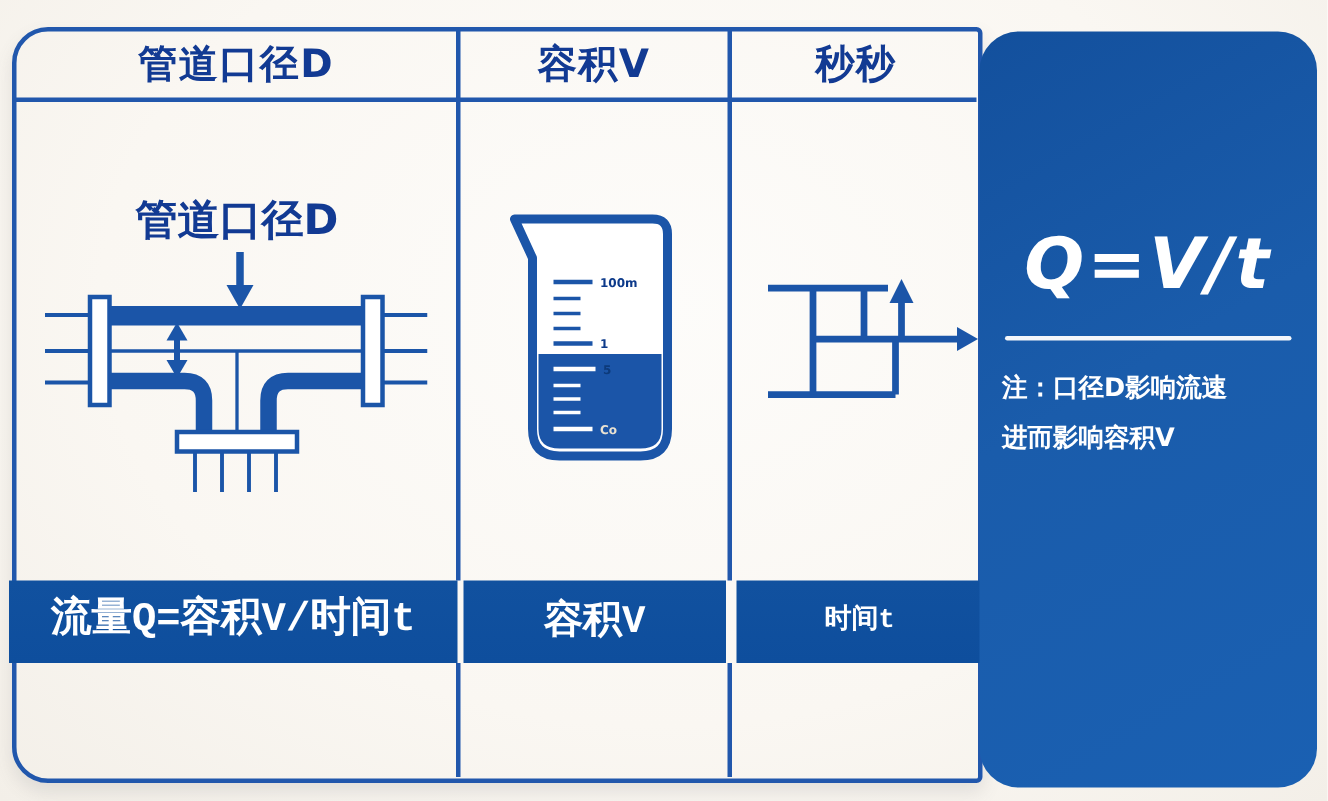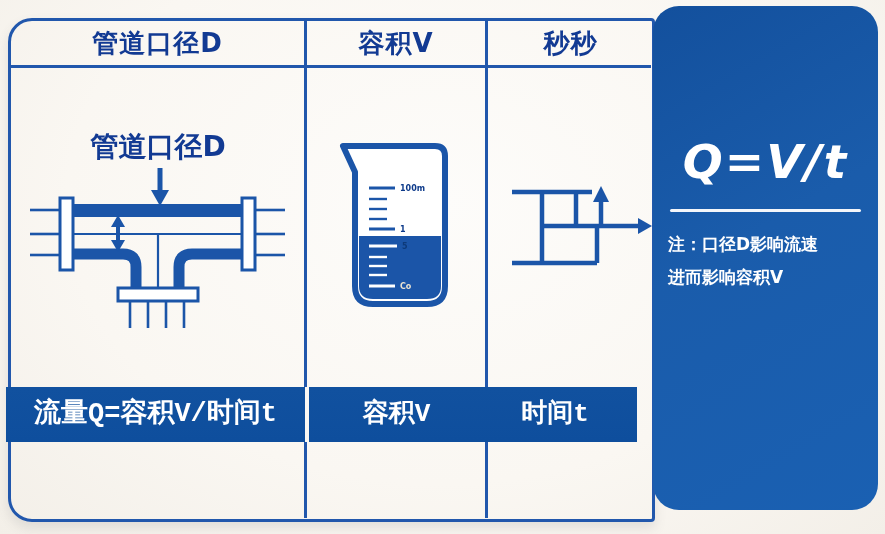--- a/index.html
+++ b/index.html
@@ -23,21 +23,21 @@
     font-size:26px;font-weight:bold;color:#123a93;letter-spacing:1px;
   }
   
   .band{
     top:387px;height:55px;line-height:55px;text-align:center;
     background:linear-gradient(180deg,#11519f,#0e4e9d);
     color:#ffffff;font-weight:bold;font-family:Liberation Mono, monospace;
   }
   
   .panel{
-    left:653px;top:6px;width:225px;height:504px;border-radius:26px;
+    left:653px;top:21px;width:225px;height:504px;border-radius:26px;
     background:linear-gradient(150deg,#13509d 0%,#1a5cab 45%,#1a60b2 100%);
     color:#fff;
   }
   .panel .formula{
     margin-top:128px;text-align:center;
     font-size:47px;font-weight:bold;font-style:italic;letter-spacing:2px;
   }
   .panel .rule{height:3px;background:#f4f6fa;margin:20px 17px 0 17px;border-radius:2px;}
   .panel .note{
     margin:16px 14px 0 15px;font-size:17px;font-weight:bold;line-height:33px;
@@ -137,21 +137,21 @@
     <line x1="42" y1="46" x2="138" y2="46"></line>
     <line x1="97" y1="46" x2="97" y2="83"></line>
     <line x1="101" y1="46" x2="101" y2="20"></line>
   </g>
   <polygon points="138,38 138,54 152,46" fill="#1b55a8"></polygon>
   <polygon points="93,22 109,22 101,6" fill="#1b55a8"></polygon>
 </svg>
 
 <div class="abs band" style="left:6px;width:299px;font-size:27px;">流量Q=容积V/时间t</div>
 <div class="abs band" style="left:309px;width:175px;font-size:26px;">容积V</div>
-<div class="abs band" style="left:473px;width:164px;font-size:26px;">时间t</div>
+<div class="abs band" style="left:491px;width:164px;font-size:18px;">时间t</div>
 
 <div class="abs panel">
   <div class="formula">Q=V/t</div>
   <div class="rule"></div>
   <div class="note">
     <div>注：口径D影响流速</div>
     <div>进而影响容积V</div>
   </div>
 </div>
 

